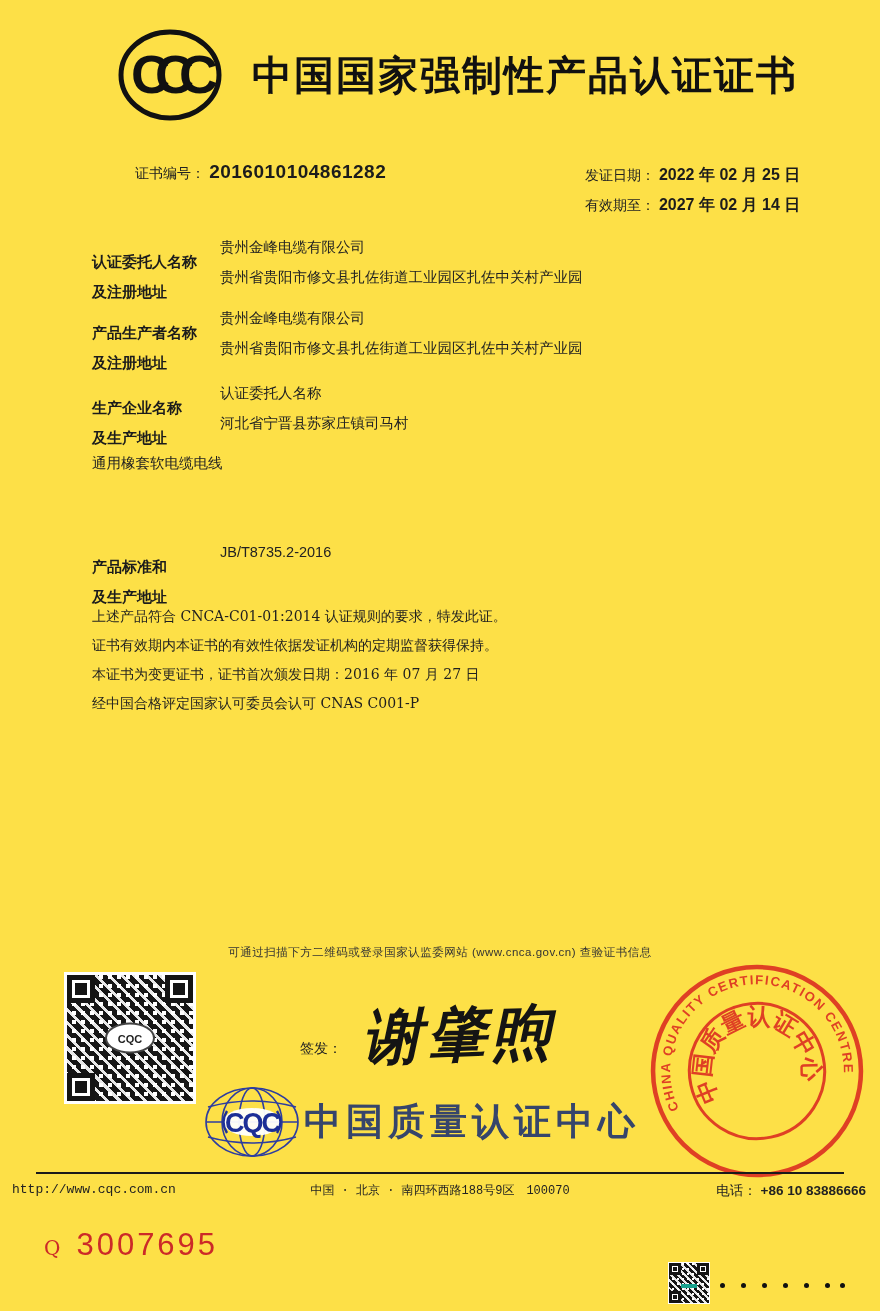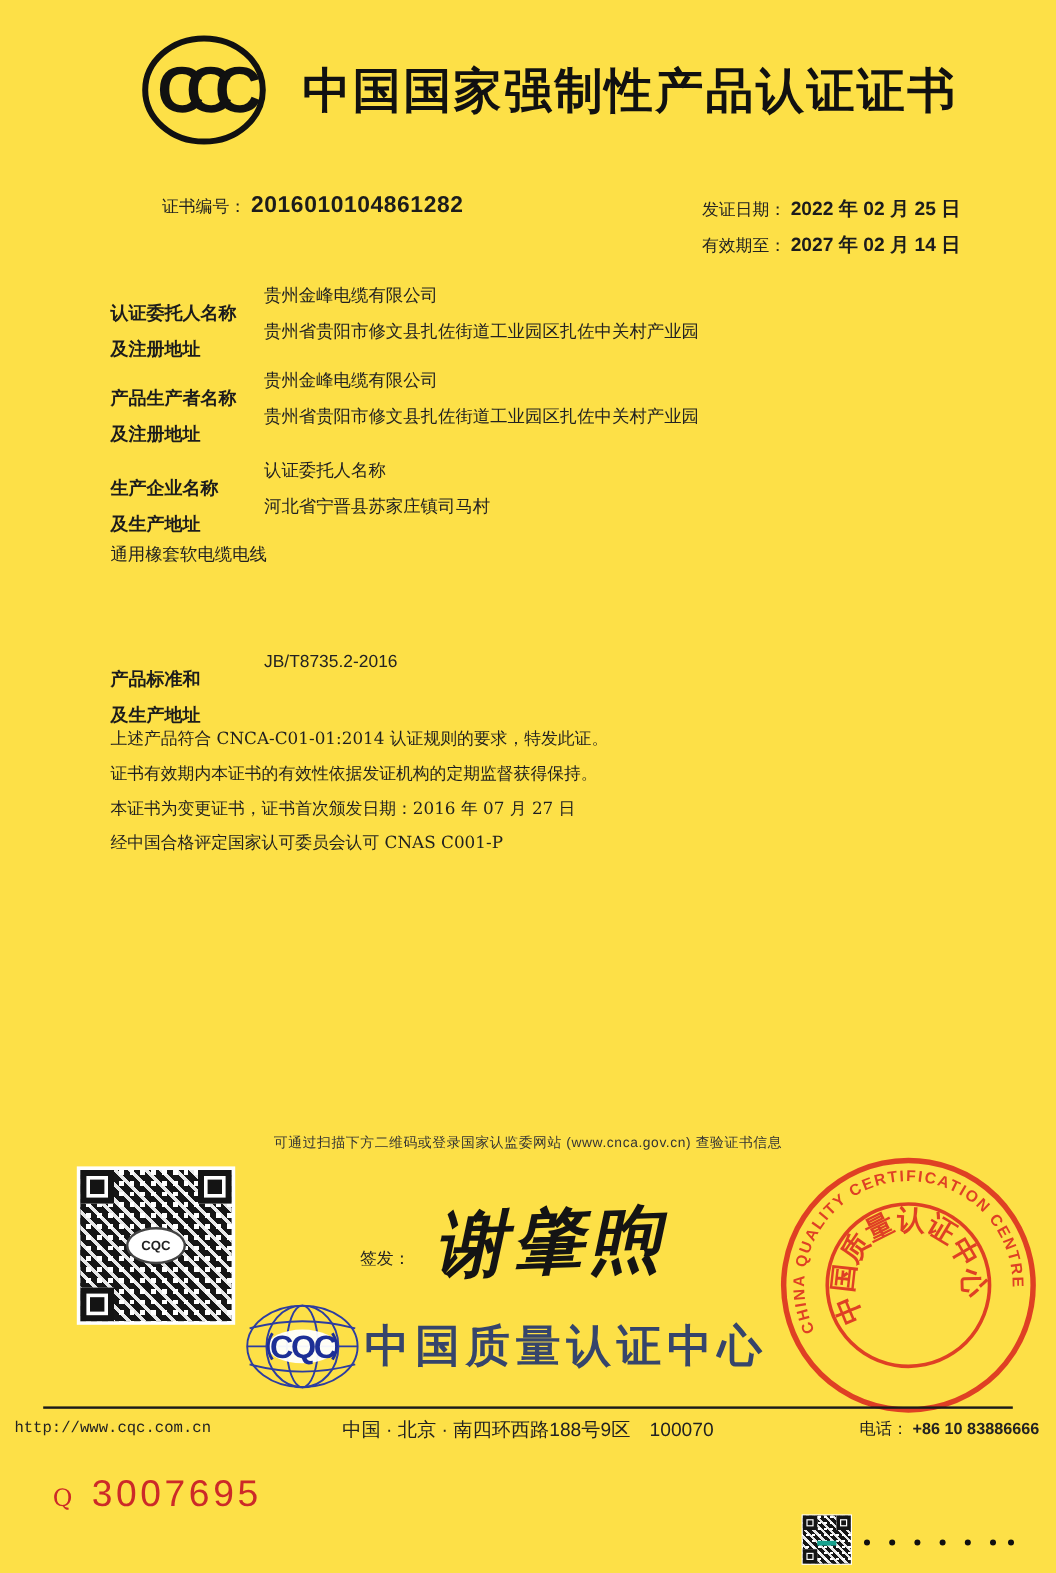--- a/index.html
+++ b/index.html
@@ -53,21 +53,21 @@
     letter-spacing:4px;white-space:nowrap;}
   
   .cqc-globe{position:absolute;left:204px;top:1086px;}
   .issuer-name{position:absolute;left:304px;top:1097px;font-size:37px;font-weight:700;
     letter-spacing:5px;color:#36456b;white-space:nowrap;}
   
   .stamp{position:absolute;left:646px;top:960px;opacity:.92;}
   
   .footer-rule{position:absolute;left:36px;top:1172px;width:808px;border-top:2.5px solid #1a1a1a;}
   .footer-url{position:absolute;left:12px;top:1182px;font-family:"Liberation Mono",monospace;font-size:13px;color:#222;}
-  .footer-addr{position:absolute;left:0;right:0;top:1182px;text-align:center;font-size:16px;color:#222;}
+  .footer-addr{position:absolute;left:0;right:0;top:1182px;text-align:center;font-size:12px;color:#222;font-family:Liberation Mono, monospace;}
   .footer-phone{position:absolute;right:14px;top:1182px;font-size:13.5px;font-weight:700;color:#222;}
   .footer-phone .lab{font-weight:400;font-family:"DejaVu Serif",serif;}
   
   .serial{position:absolute;left:44px;top:1216px;color:#cc2a28;display:flex;align-items:baseline;}
   .serial .pfx{font-size:20px;font-family:"DejaVu Serif",serif;margin-right:16px;}
   .serial .num{font-size:31px;letter-spacing:3px;font-family:"Liberation Sans",sans-serif;margin-top:11px;}
   
   .qr-small{position:absolute;left:668px;top:1262px;width:42px;height:42px;background:#fff;}
   .qr-small .qr-noise{inset:1px;background-size:auto;
     background-image:

